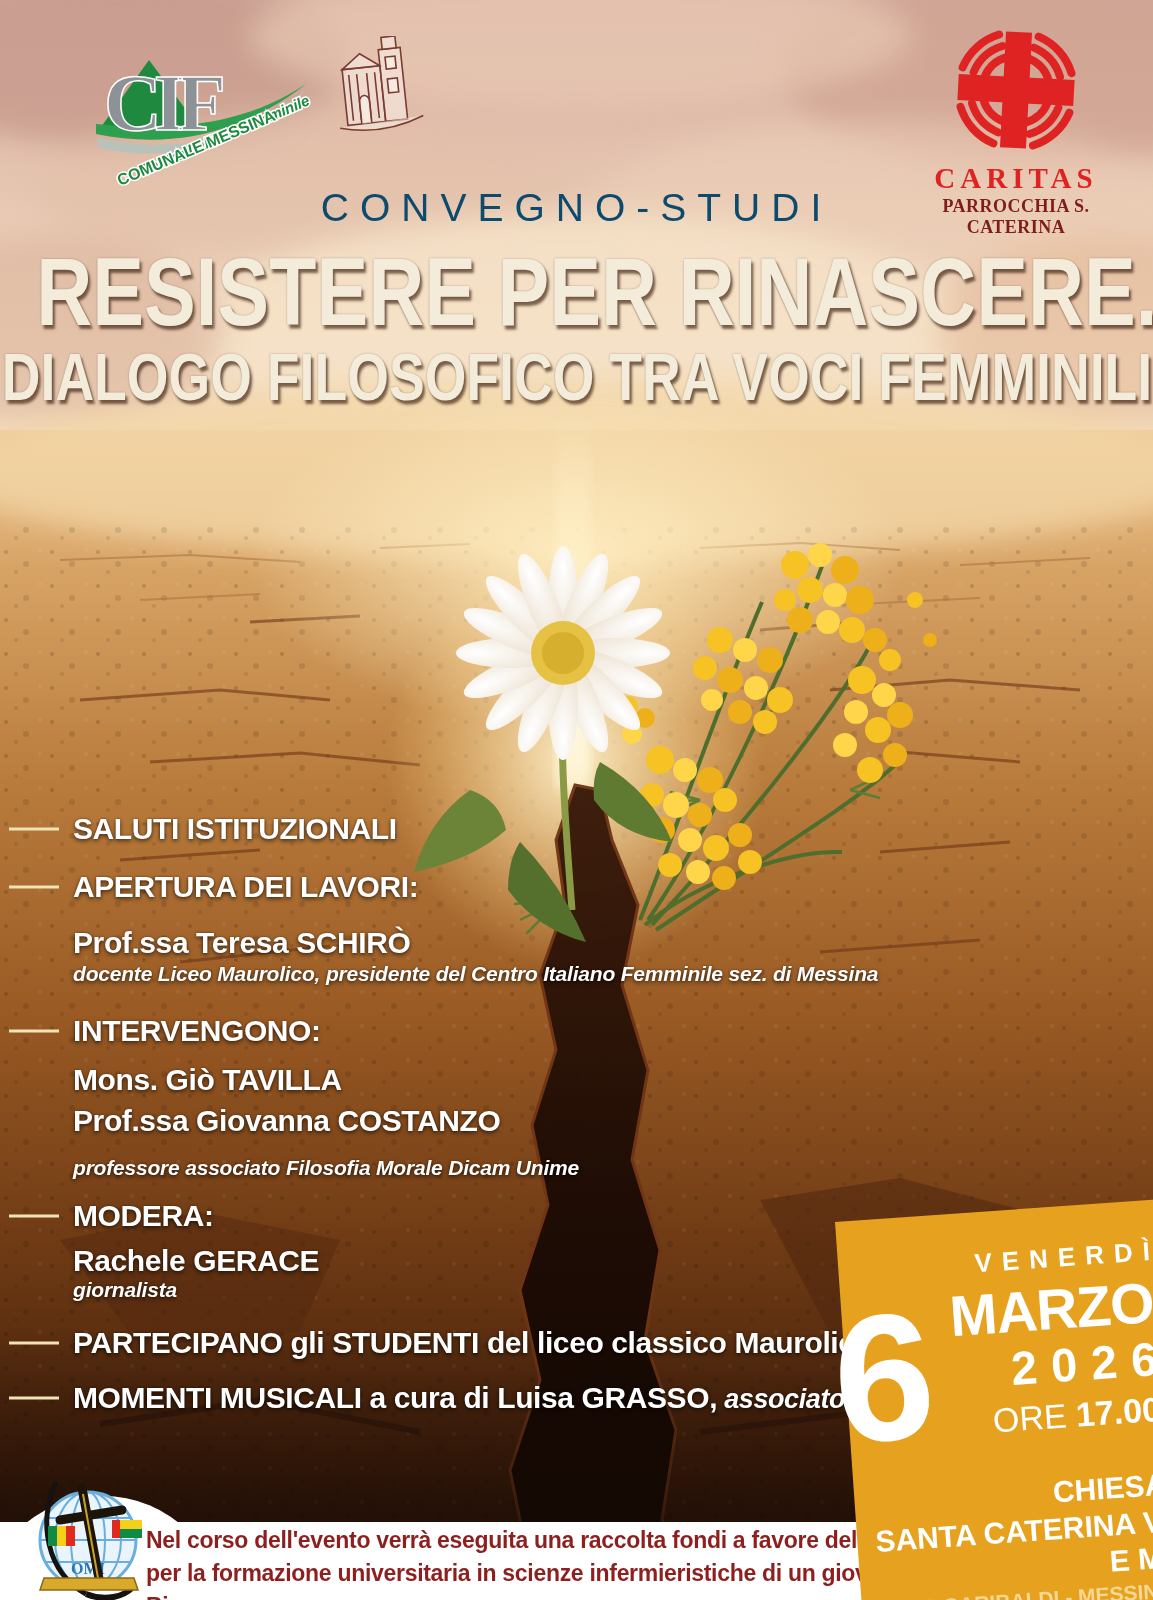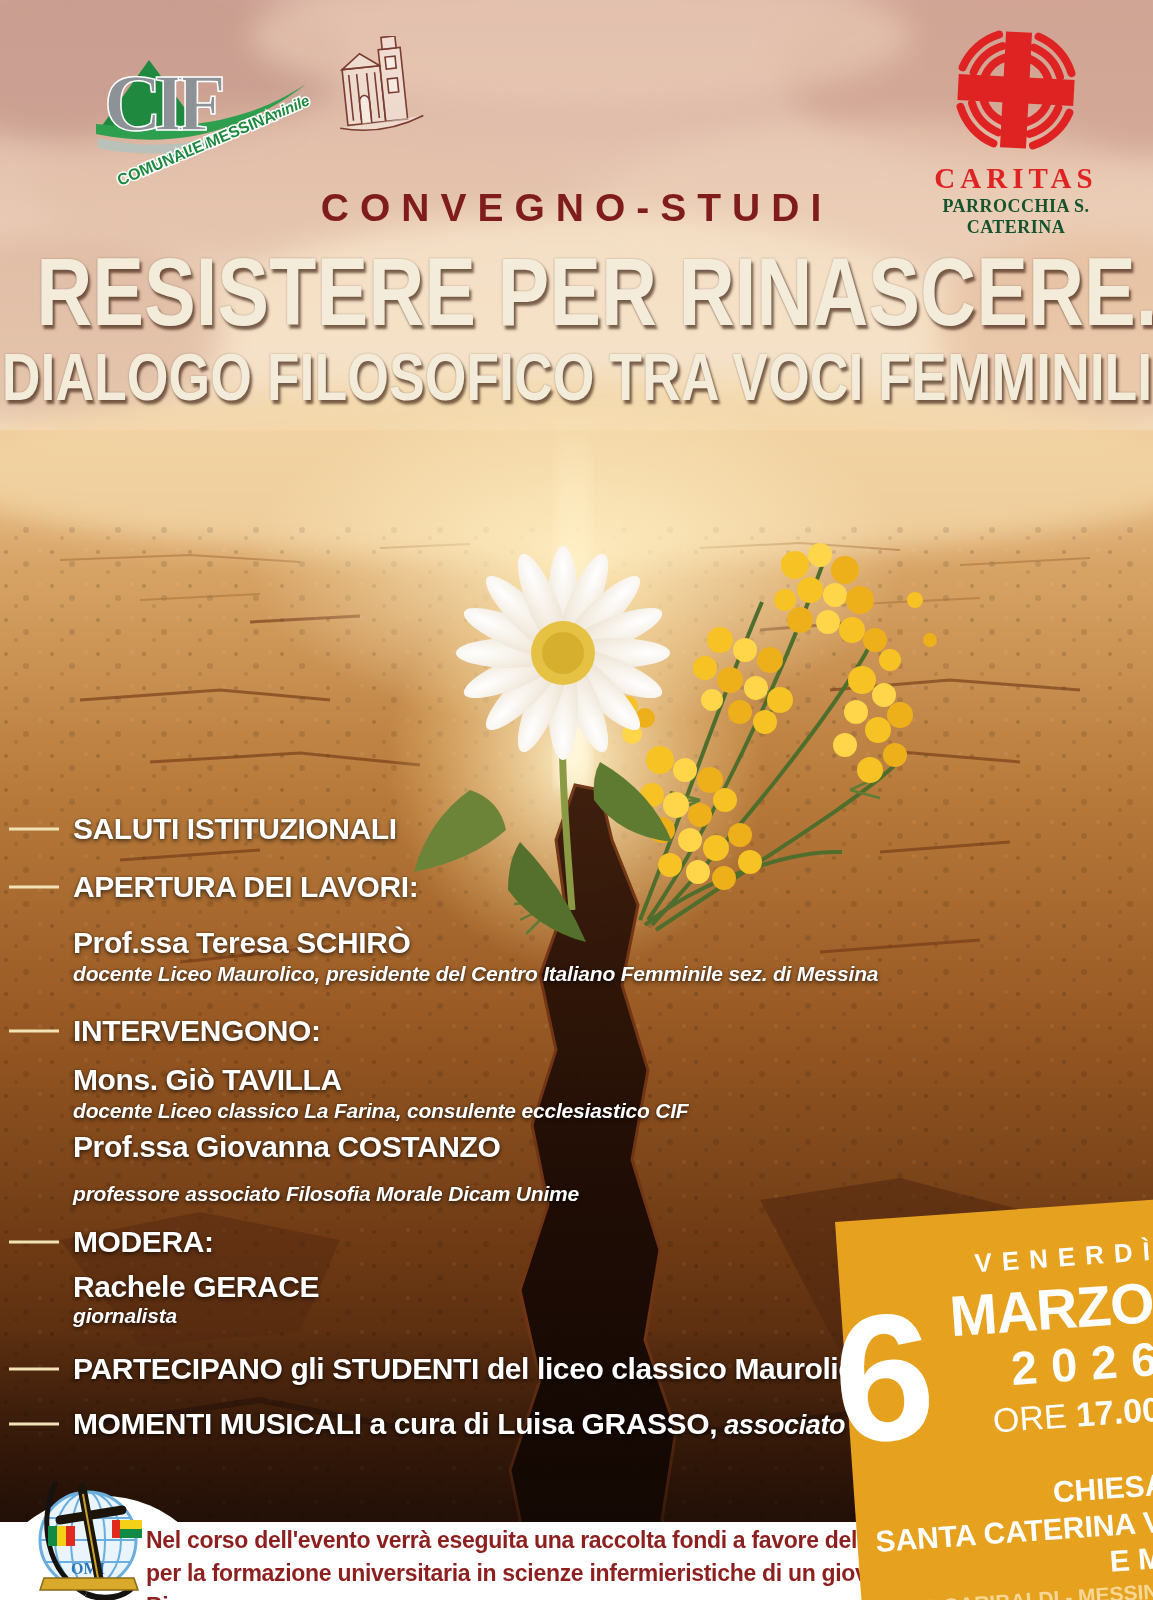--- a/index.html
+++ b/index.html
@@ -13,25 +13,25 @@
   .church-icon{position:absolute;left:0;top:2px;}
   .parr-lines{margin-left:102px;color:#6e2318;}
   .parr-line1{font-family:"Liberation Serif",serif;font-variant:small-caps;font-weight:700;
               font-size:23px;letter-spacing:1px;color:#63201a;}
   .parr-line2{font-family:"DejaVu Serif",serif;font-style:italic;font-weight:700;
               font-size:29px;margin-top:3px;color:#6e2318;}
   .caritas{position:absolute;right:22px;top:24px;width:230px;text-align:center;z-index:3;}
   .caritas-name{font-family:"Liberation Serif",serif;font-weight:700;font-size:29px;
                 letter-spacing:5px;color:#df2323;margin-top:2px;}
   .caritas-sub{font-family:"Liberation Serif",serif;font-weight:700;font-size:18px;
-               letter-spacing:.5px;color:#14532d;margin-top:1px;}
+               letter-spacing:.5px;color:#7f1d1d;margin-top:1px;}
 
   
   .kicker{position:absolute;left:0;top:186px;width:100%;text-align:center;z-index:3;
-          font-size:39px;font-weight:700;letter-spacing:11px;color:#7f1d1d;}
+          font-size:39px;font-weight:400;letter-spacing:11px;color:#0c4a6e;}
   .title-line{position:absolute;left:0;width:100%;display:flex;justify-content:center;z-index:3;
               color:#f4ecdb;font-weight:700;white-space:nowrap;}
   .title-line span{display:inline-block;
        text-shadow:3px 4px 3px rgba(59,29,13,.65), 0 0 2px rgba(59,29,13,.4);}
   .title1{top:236px;font-size:97px;padding-left:20px;}
   .title1 span{transform:scaleX(.80);}
   .title2{top:338px;font-size:67px;}
   .title2 span{transform:scaleX(.80);}
 
   
@@ -348,21 +348,20 @@
     <span>DIALOGO FILOSOFICO TRA VOCI FEMMINILI</span>
   </div>
 
   <div class="program">
     <div class="p-item p-header tick" style="margin-top:12px">SALUTI ISTITUZIONALI</div>
     <div class="p-item p-header tick" style="margin-top:24px">APERTURA DEI LAVORI:</div>
     <div class="p-item p-name" style="margin-top:22px">Prof.ssa Teresa SCHIRÒ</div>
     <div class="p-item p-role" style="margin-top:2px">docente Liceo Maurolico, presidente del Centro Italiano Femminile sez. di Messina</div>
     <div class="p-item p-header tick" style="margin-top:28px">INTERVENGONO:</div>
     <div class="p-item p-name" style="margin-top:15px">Mons. Giò TAVILLA</div>
-    <div class="p-item p-role" style="margin-top:2px">docente Liceo classico La Farina, consulente ecclesiastico CIF</div>
     <div class="p-item p-name" style="margin-top:7px">Prof.ssa Giovanna COSTANZO</div>
     <div class="p-item p-role" style="margin-top:18px">professore associato Filosofia Morale Dicam Unime</div>
     <div class="p-item p-header tick" style="margin-top:19px">MODERA:</div>
     <div class="p-item p-name" style="margin-top:11px">Rachele GERACE</div>
     <div class="p-item p-role" style="margin-top:0">giornalista</div>
     <div class="p-item p-header tick" style="margin-top:24px">PARTECIPANO gli STUDENTI del liceo classico Maurolico</div>
     <div class="p-item p-header tick" style="margin-top:21px"><span>MOMENTI MUSICALI a cura di Luisa GRASSO,</span><span class="p-suffix"> associato</span></div>
   </div>
 
   <div class="footer-band"></div>

